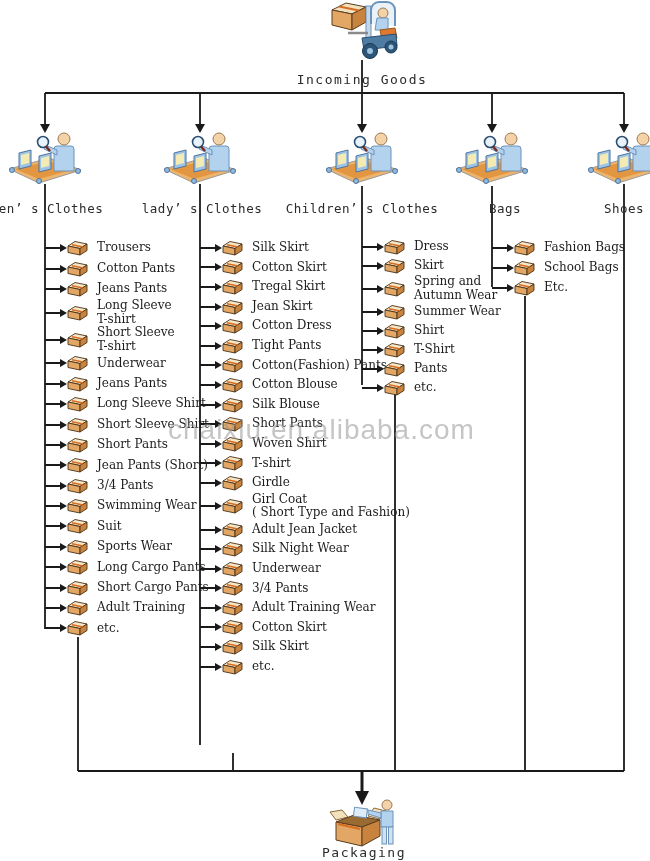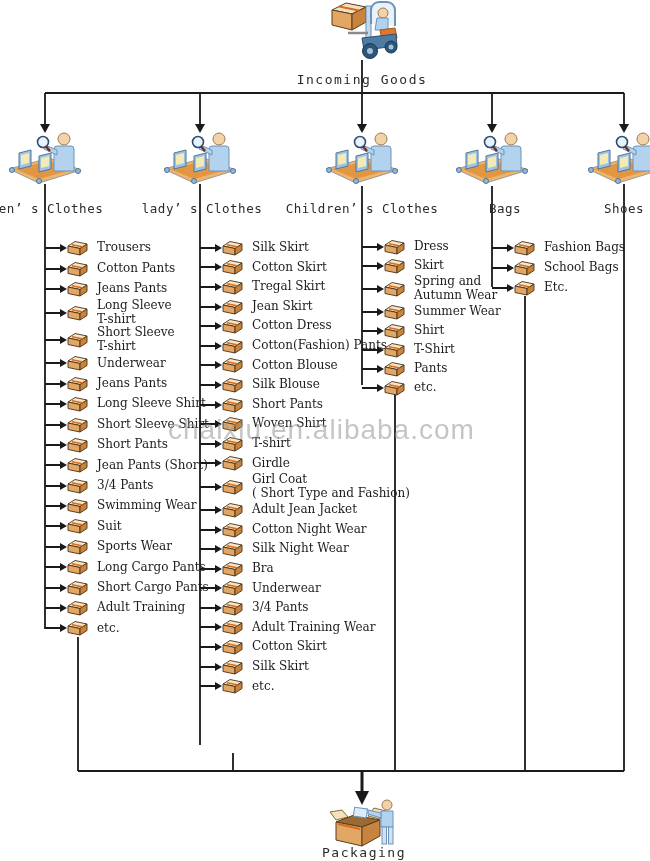--- a/index.html
+++ b/index.html
@@ -433,20 +433,32 @@
   </div>
       <div class="item-row">
     <span class="conn">
           <span class="cl"></span>
           <span class="ch"></span>
         </span>
     <svg class="boxicon" width="21" height="16" viewBox="0 0 21 16">
           <use href="#cartonbox"></use>
         </svg>
     <span class="item-label">
+          <div>Tight Pants</div>
+        </span>
+  </div>
+      <div class="item-row">
+    <span class="conn">
+          <span class="cl"></span>
+          <span class="ch"></span>
+        </span>
+    <svg class="boxicon" width="21" height="16" viewBox="0 0 21 16">
+          <use href="#cartonbox"></use>
+        </svg>
+    <span class="item-label">
           <div>Cotton(Fashion) Pants</div>
         </span>
   </div>
       <div class="item-row">
     <span class="conn">
           <span class="cl"></span>
           <span class="ch"></span>
         </span>
     <svg class="boxicon" width="21" height="16" viewBox="0 0 21 16">
           <use href="#cartonbox"></use>
@@ -542,45 +554,21 @@
   </div>
       <div class="item-row">
     <span class="conn">
           <span class="cl"></span>
           <span class="ch"></span>
         </span>
     <svg class="boxicon" width="21" height="16" viewBox="0 0 21 16">
           <use href="#cartonbox"></use>
         </svg>
     <span class="item-label">
-          <div>Cotton Night Wear</div>
-        </span>
-  </div>
-      <div class="item-row">
-    <span class="conn">
-          <span class="cl"></span>
-          <span class="ch"></span>
-        </span>
-    <svg class="boxicon" width="21" height="16" viewBox="0 0 21 16">
-          <use href="#cartonbox"></use>
-        </svg>
-    <span class="item-label">
           <div>Silk Night Wear</div>
-        </span>
-  </div>
-      <div class="item-row">
-    <span class="conn">
-          <span class="cl"></span>
-          <span class="ch"></span>
-        </span>
-    <svg class="boxicon" width="21" height="16" viewBox="0 0 21 16">
-          <use href="#cartonbox"></use>
-        </svg>
-    <span class="item-label">
-          <div>Bra</div>
         </span>
   </div>
       <div class="item-row">
     <span class="conn">
           <span class="cl"></span>
           <span class="ch"></span>
         </span>
     <svg class="boxicon" width="21" height="16" viewBox="0 0 21 16">
           <use href="#cartonbox"></use>
         </svg>

